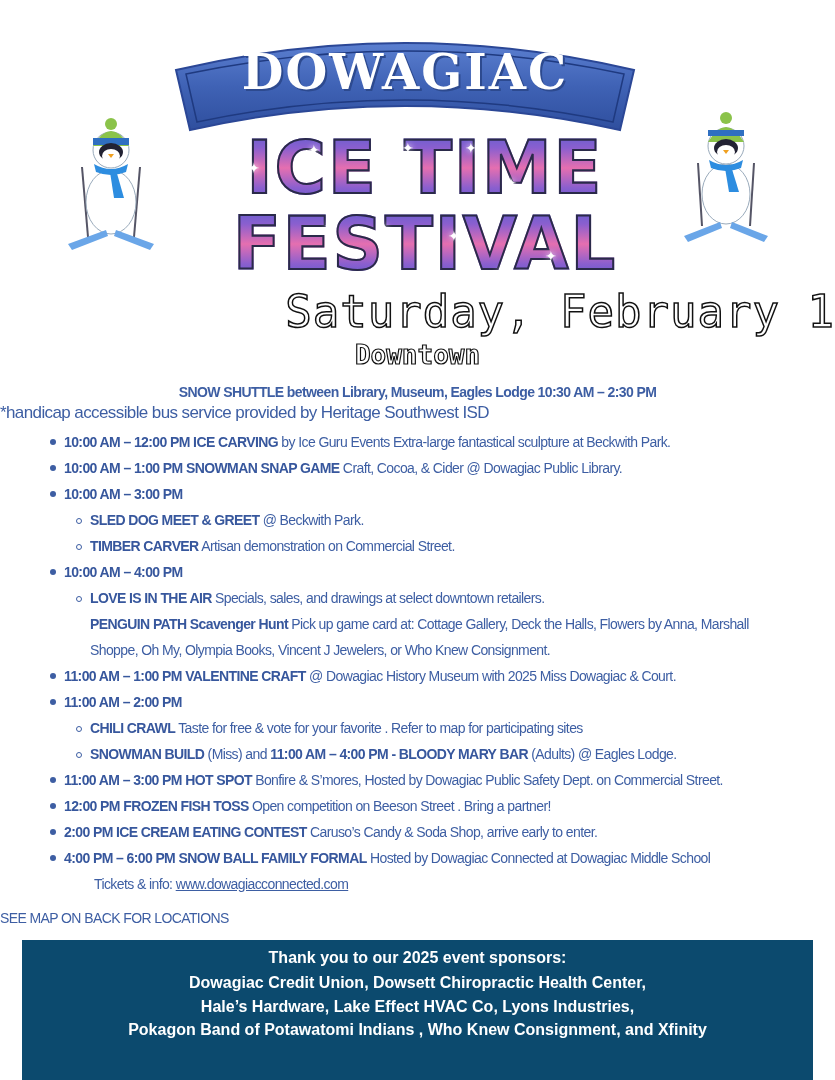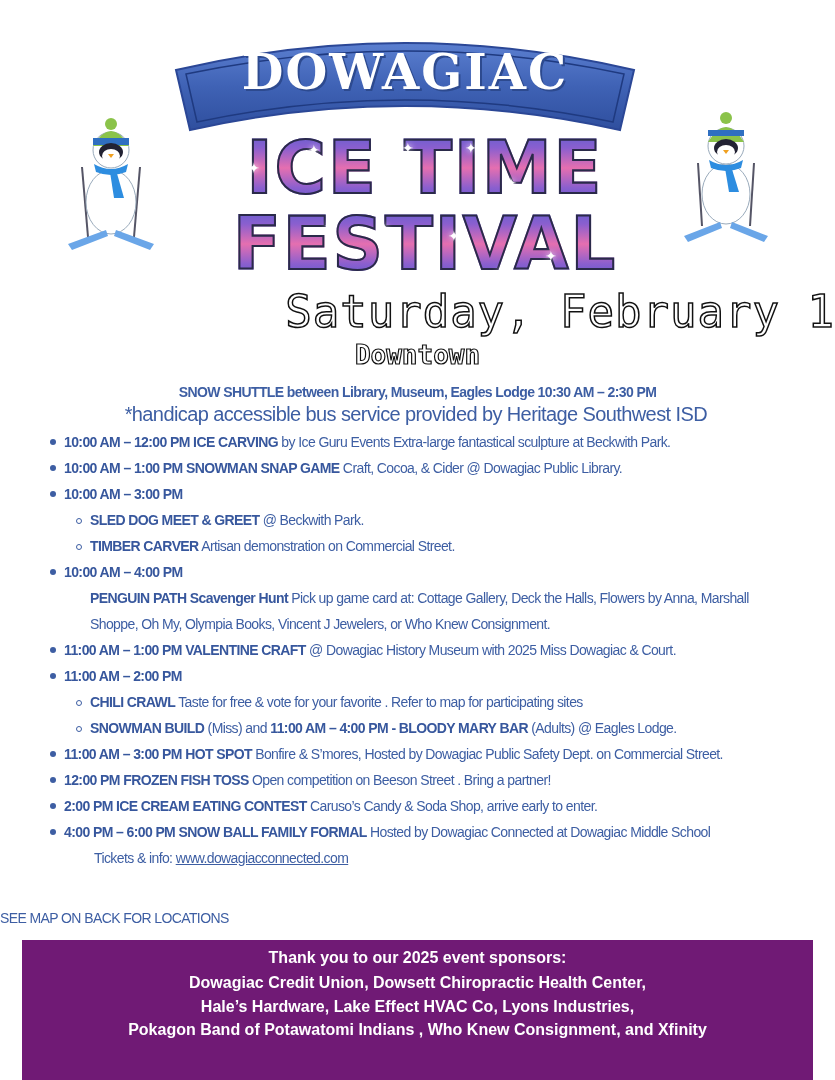--- a/index.html
+++ b/index.html
@@ -27,42 +27,42 @@
   .date-line { position: absolute; left: 0; top: 286px; width: 835px; text-align: right;
     font-family: "DejaVu Sans Mono", monospace; font-size: 44px; color: #ffffff;
     -webkit-text-stroke: 1.5px #111111; letter-spacing: 1px; }
   .location-line { position: absolute; left: 0; top: 340px; width: 835px; text-align: center;
     font-family: "DejaVu Sans Mono", monospace; font-size: 26px; color: #ffffff;
     -webkit-text-stroke: 1.2px #111111; font-weight: bold; }
 
   .shuttle { position: absolute; left: 0; top: 384px; width: 835px; text-align: center; color: #3d5ea3;
     font-size: 14px; letter-spacing: -0.6px; }
   .shuttle b { font-weight: bold; }
-  .handicap { position: absolute; left: 0; top: 403px; width: 707px; text-align: right; color: #3d5ea3;
-    font-size: 20px; letter-spacing: -0.6px; }
+  .handicap { position: absolute; left: 0; top: 403px; width: 707px; text-align: left; color: #3d5ea3;
+    font-size: 17px; letter-spacing: -0.6px; }
 
   
   .schedule { position: absolute; left: 48px; top: 432px; width: 780px; color: #3d5ea3;
     font-size: 14px; letter-spacing: -0.6px; }
   .row { height: 26px; line-height: 20px; white-space: nowrap; position: relative; }
   .row.l1 { padding-left: 16px; }
   .row.l2 { padding-left: 42px; }
   .row.l3 { padding-left: 42px; }
   .row.l4 { padding-left: 46px; }
   .bullet { position: absolute; top: 7px; width: 6px; height: 6px; border-radius: 50%; }
   .row.l1 .bullet { left: 2px; background: #3d5ea3; }
   .row.l2 .bullet { left: 28px; border: 1px solid #3d5ea3; width: 4px; height: 4px; top: 8px; background: transparent; }
   .strong { font-weight: bold; color: #37579d; }
   .link { text-decoration: underline; }
 
   .see-map { position: absolute; left: 0; top: 910px; width: 835px; text-align: left; color: #3d5ea3;
     font-size: 14px; letter-spacing: -0.6px; }
 
   
-  .sponsors { position: absolute; left: 22px; top: 940px; width: 791px; height: 140px; background: #701a75; color: #ffffff; text-align: center; }
+  .sponsors { position: absolute; left: 22px; top: 940px; width: 791px; height: 140px; background: #0c4a6e; color: #ffffff; text-align: center; }
   .sponsors .s-title { font-weight: bold; font-size: 16px; margin-top: 8px; height: 24px; line-height: 20px; }
   .sponsors .s-line { font-weight: bold; font-size: 16px; height: 23.5px; line-height: 22px; }
   .sponsors .s-first { margin-top: 2px; }
 </style>
 </head>
 <body>
 
 <div class="banner-wrap">
   <svg class="banner-svg" viewBox="0 0 466 105">
     <defs>
@@ -139,20 +139,21 @@
 </div>
 <div class="handicap">*handicap accessible bus service provided by Heritage Southwest ISD</div>
 
 <div class="schedule">
   <div class="row l1"><span class="bullet"></span><span class="strong">10:00 AM – 12:00 PM  ICE CARVING</span><span>  by Ice Guru Events  Extra-large fantastical sculpture at Beckwith Park.</span></div>
   <div class="row l1"><span class="bullet"></span><span class="strong">10:00 AM – 1:00 PM  SNOWMAN SNAP GAME</span><span>  Craft, Cocoa, &amp; Cider @  Dowagiac Public Library.</span></div>
   <div class="row l1"><span class="bullet"></span><span class="strong">10:00 AM – 3:00 PM</span></div>
   <div class="row l2"><span class="bullet"></span><span class="strong">SLED DOG MEET  &amp;  GREET</span><span> @ Beckwith Park.</span></div>
   <div class="row l2"><span class="bullet"></span><span class="strong">TIMBER CARVER</span><span>  Artisan demonstration on Commercial Street.</span></div>
   <div class="row l1"><span class="bullet"></span><span class="strong">10:00 AM – 4:00 PM</span></div>
+  <div class="row l2"><span class="bullet"></span><span class="strong">LOVE IS IN THE AIR</span><span>  Specials, sales, and drawings at select downtown retailers.</span></div>
   <div class="row l3"><span class="strong">PENGUIN PATH Scavenger Hunt</span><span>  Pick up game card at: Cottage Gallery, Deck the Halls, Flowers by Anna,  Marshall</span></div>
   <div class="row l3"><span>Shoppe, Oh My, Olympia Books, Vincent J Jewelers, or Who Knew Consignment.</span></div>
   <div class="row l1"><span class="bullet"></span><span class="strong">11:00 AM – 1:00 PM VALENTINE CRAFT</span><span> @ Dowagiac History Museum with 2025 Miss Dowagiac &amp; Court.</span></div>
   <div class="row l1"><span class="bullet"></span><span class="strong">11:00 AM – 2:00 PM</span></div>
   <div class="row l2"><span class="bullet"></span><span class="strong">CHILI CRAWL</span><span> Taste for free &amp; vote for your favorite . Refer to map for participating sites</span></div>
   <div class="row l2"><span class="bullet"></span><span class="strong">SNOWMAN BUILD</span><span> (Miss)  and  </span><span class="strong">11:00 AM – 4:00 PM - BLOODY MARY BAR</span><span> (Adults) @ Eagles Lodge.</span></div>
   <div class="row l1"><span class="bullet"></span><span class="strong">11:00 AM – 3:00 PM  HOT SPOT</span><span> Bonfire &amp; S’mores, Hosted by Dowagiac Public Safety Dept. on Commercial Street.</span></div>
   <div class="row l1"><span class="bullet"></span><span class="strong">12:00 PM  FROZEN FISH TOSS</span><span> Open competition on Beeson Street .  Bring a partner!</span></div>
   <div class="row l1"><span class="bullet"></span><span class="strong">2:00 PM  ICE CREAM EATING CONTEST</span><span> Caruso’s Candy &amp; Soda Shop, arrive early to enter.</span></div>
   <div class="row l1"><span class="bullet"></span><span class="strong">4:00 PM – 6:00 PM  SNOW BALL FAMILY FORMAL</span><span> Hosted by Dowagiac Connected at Dowagiac Middle School</span></div>

